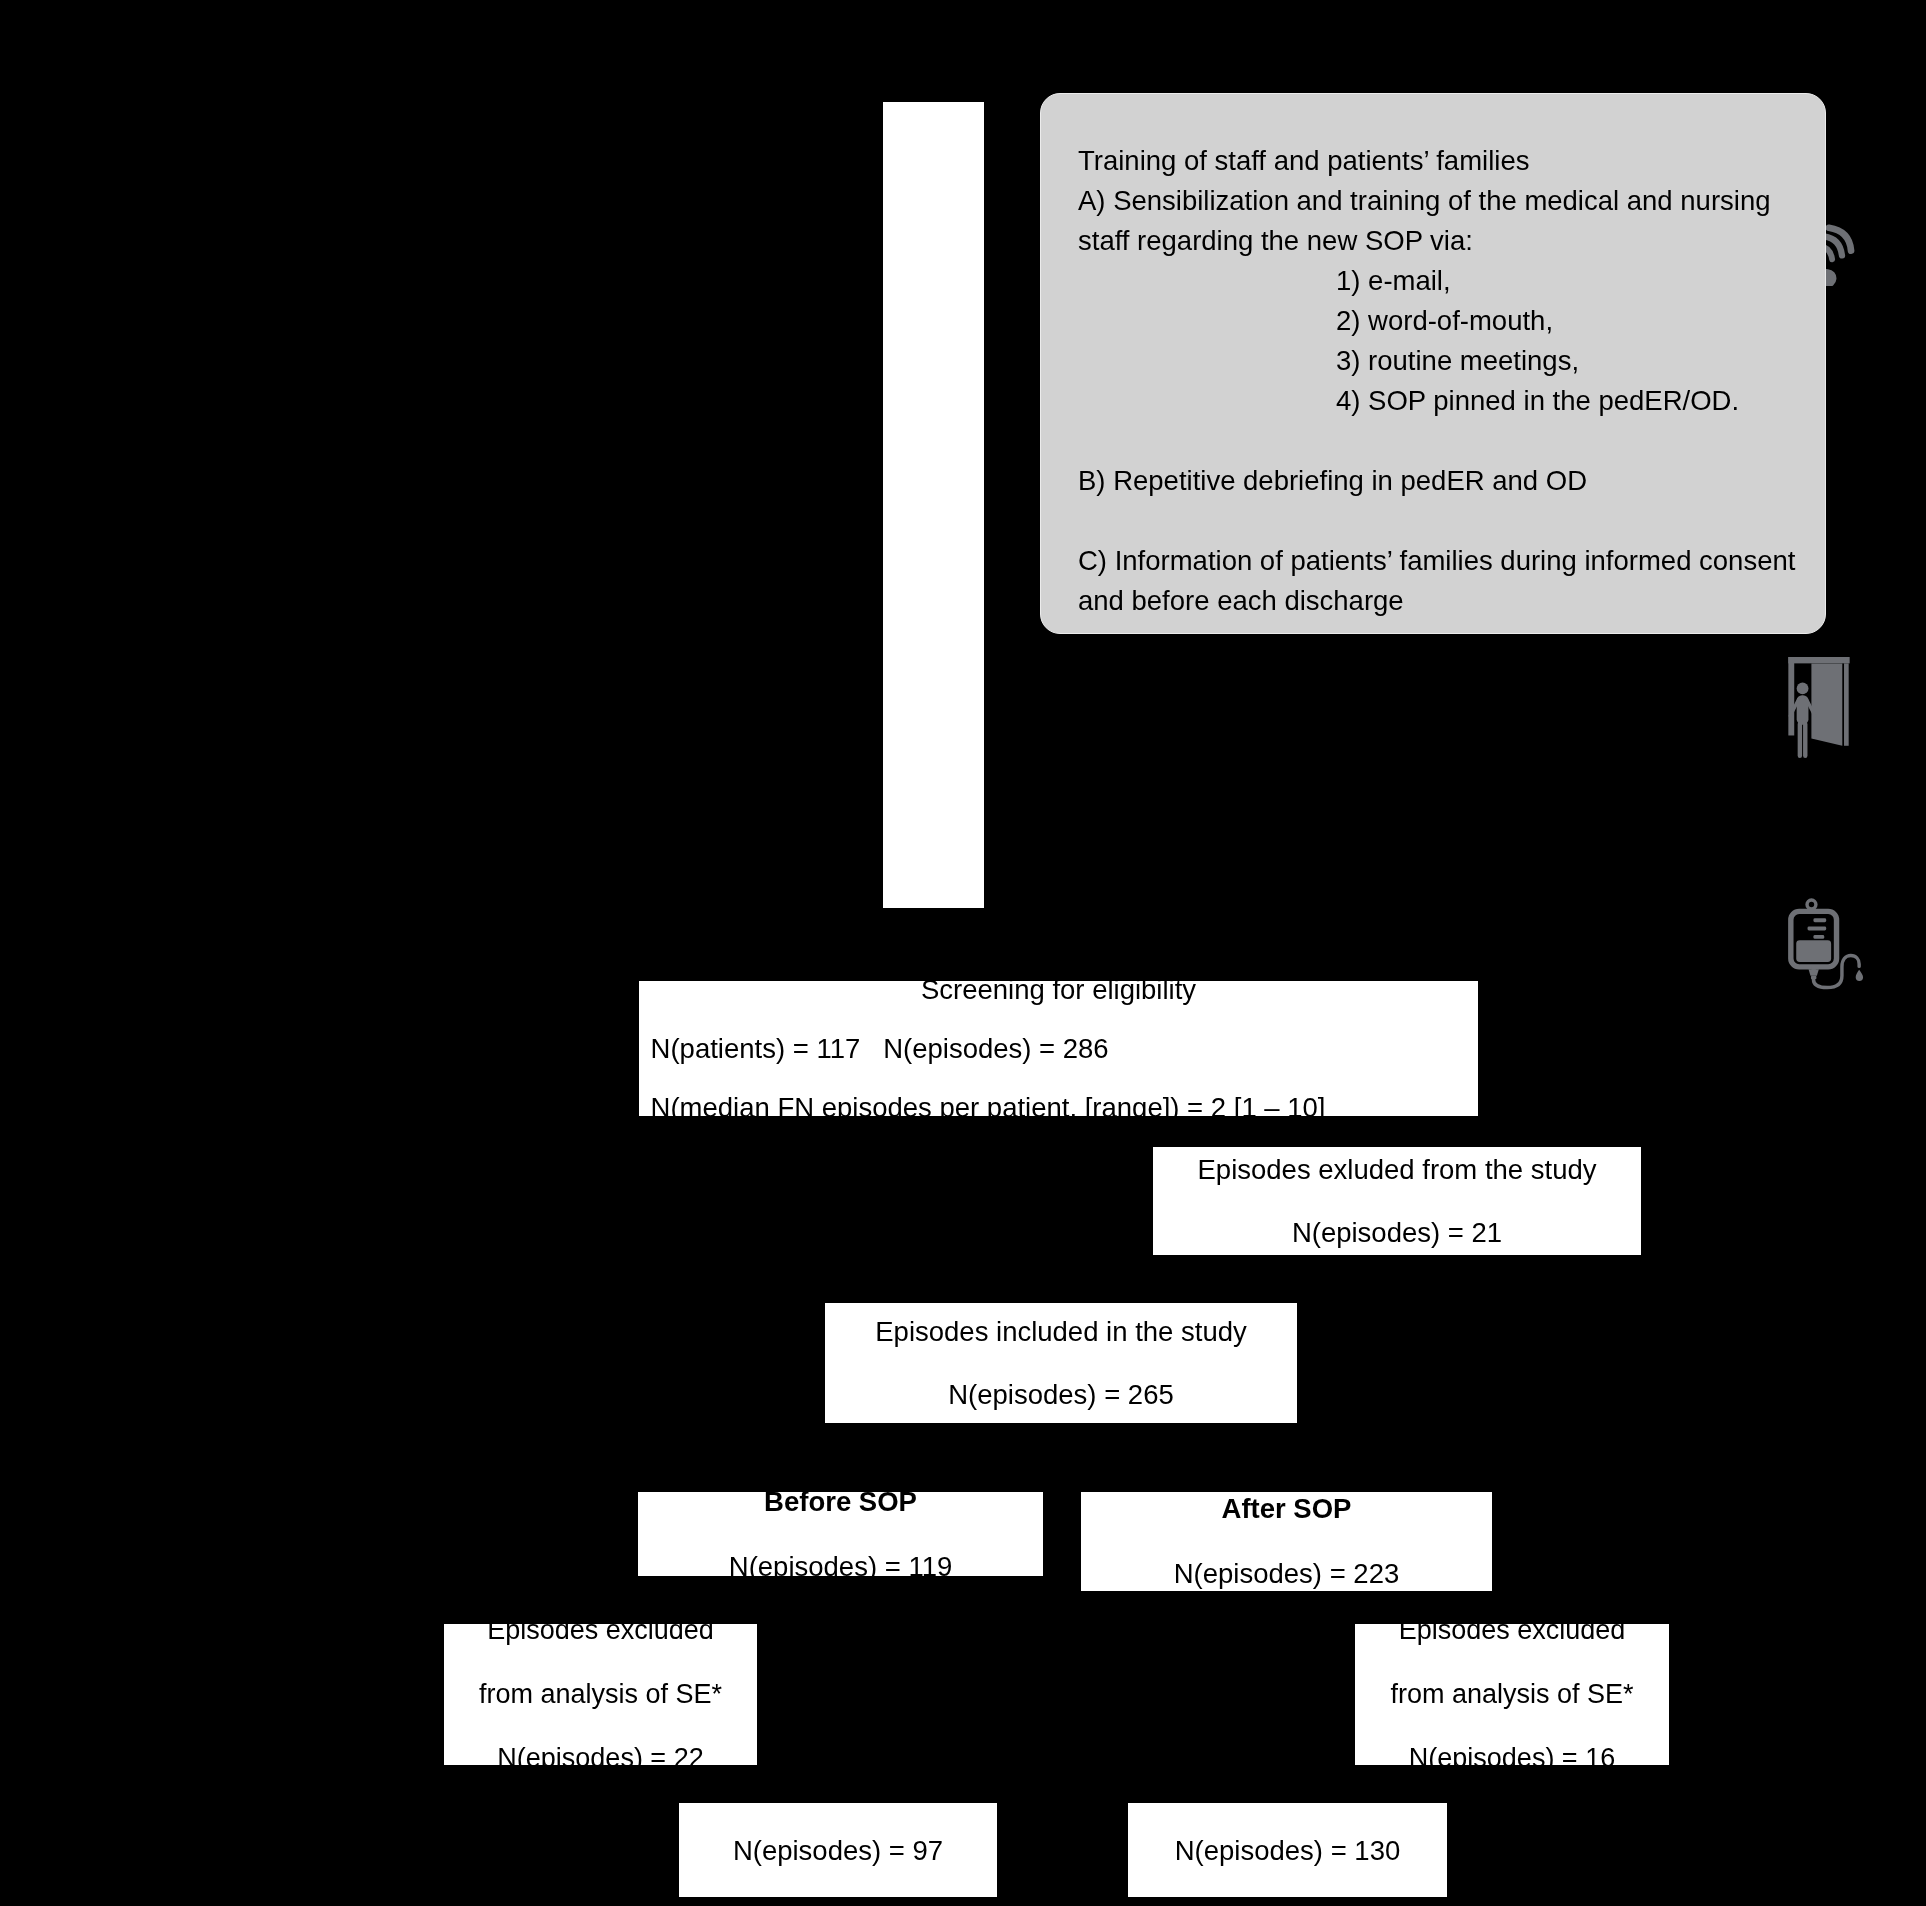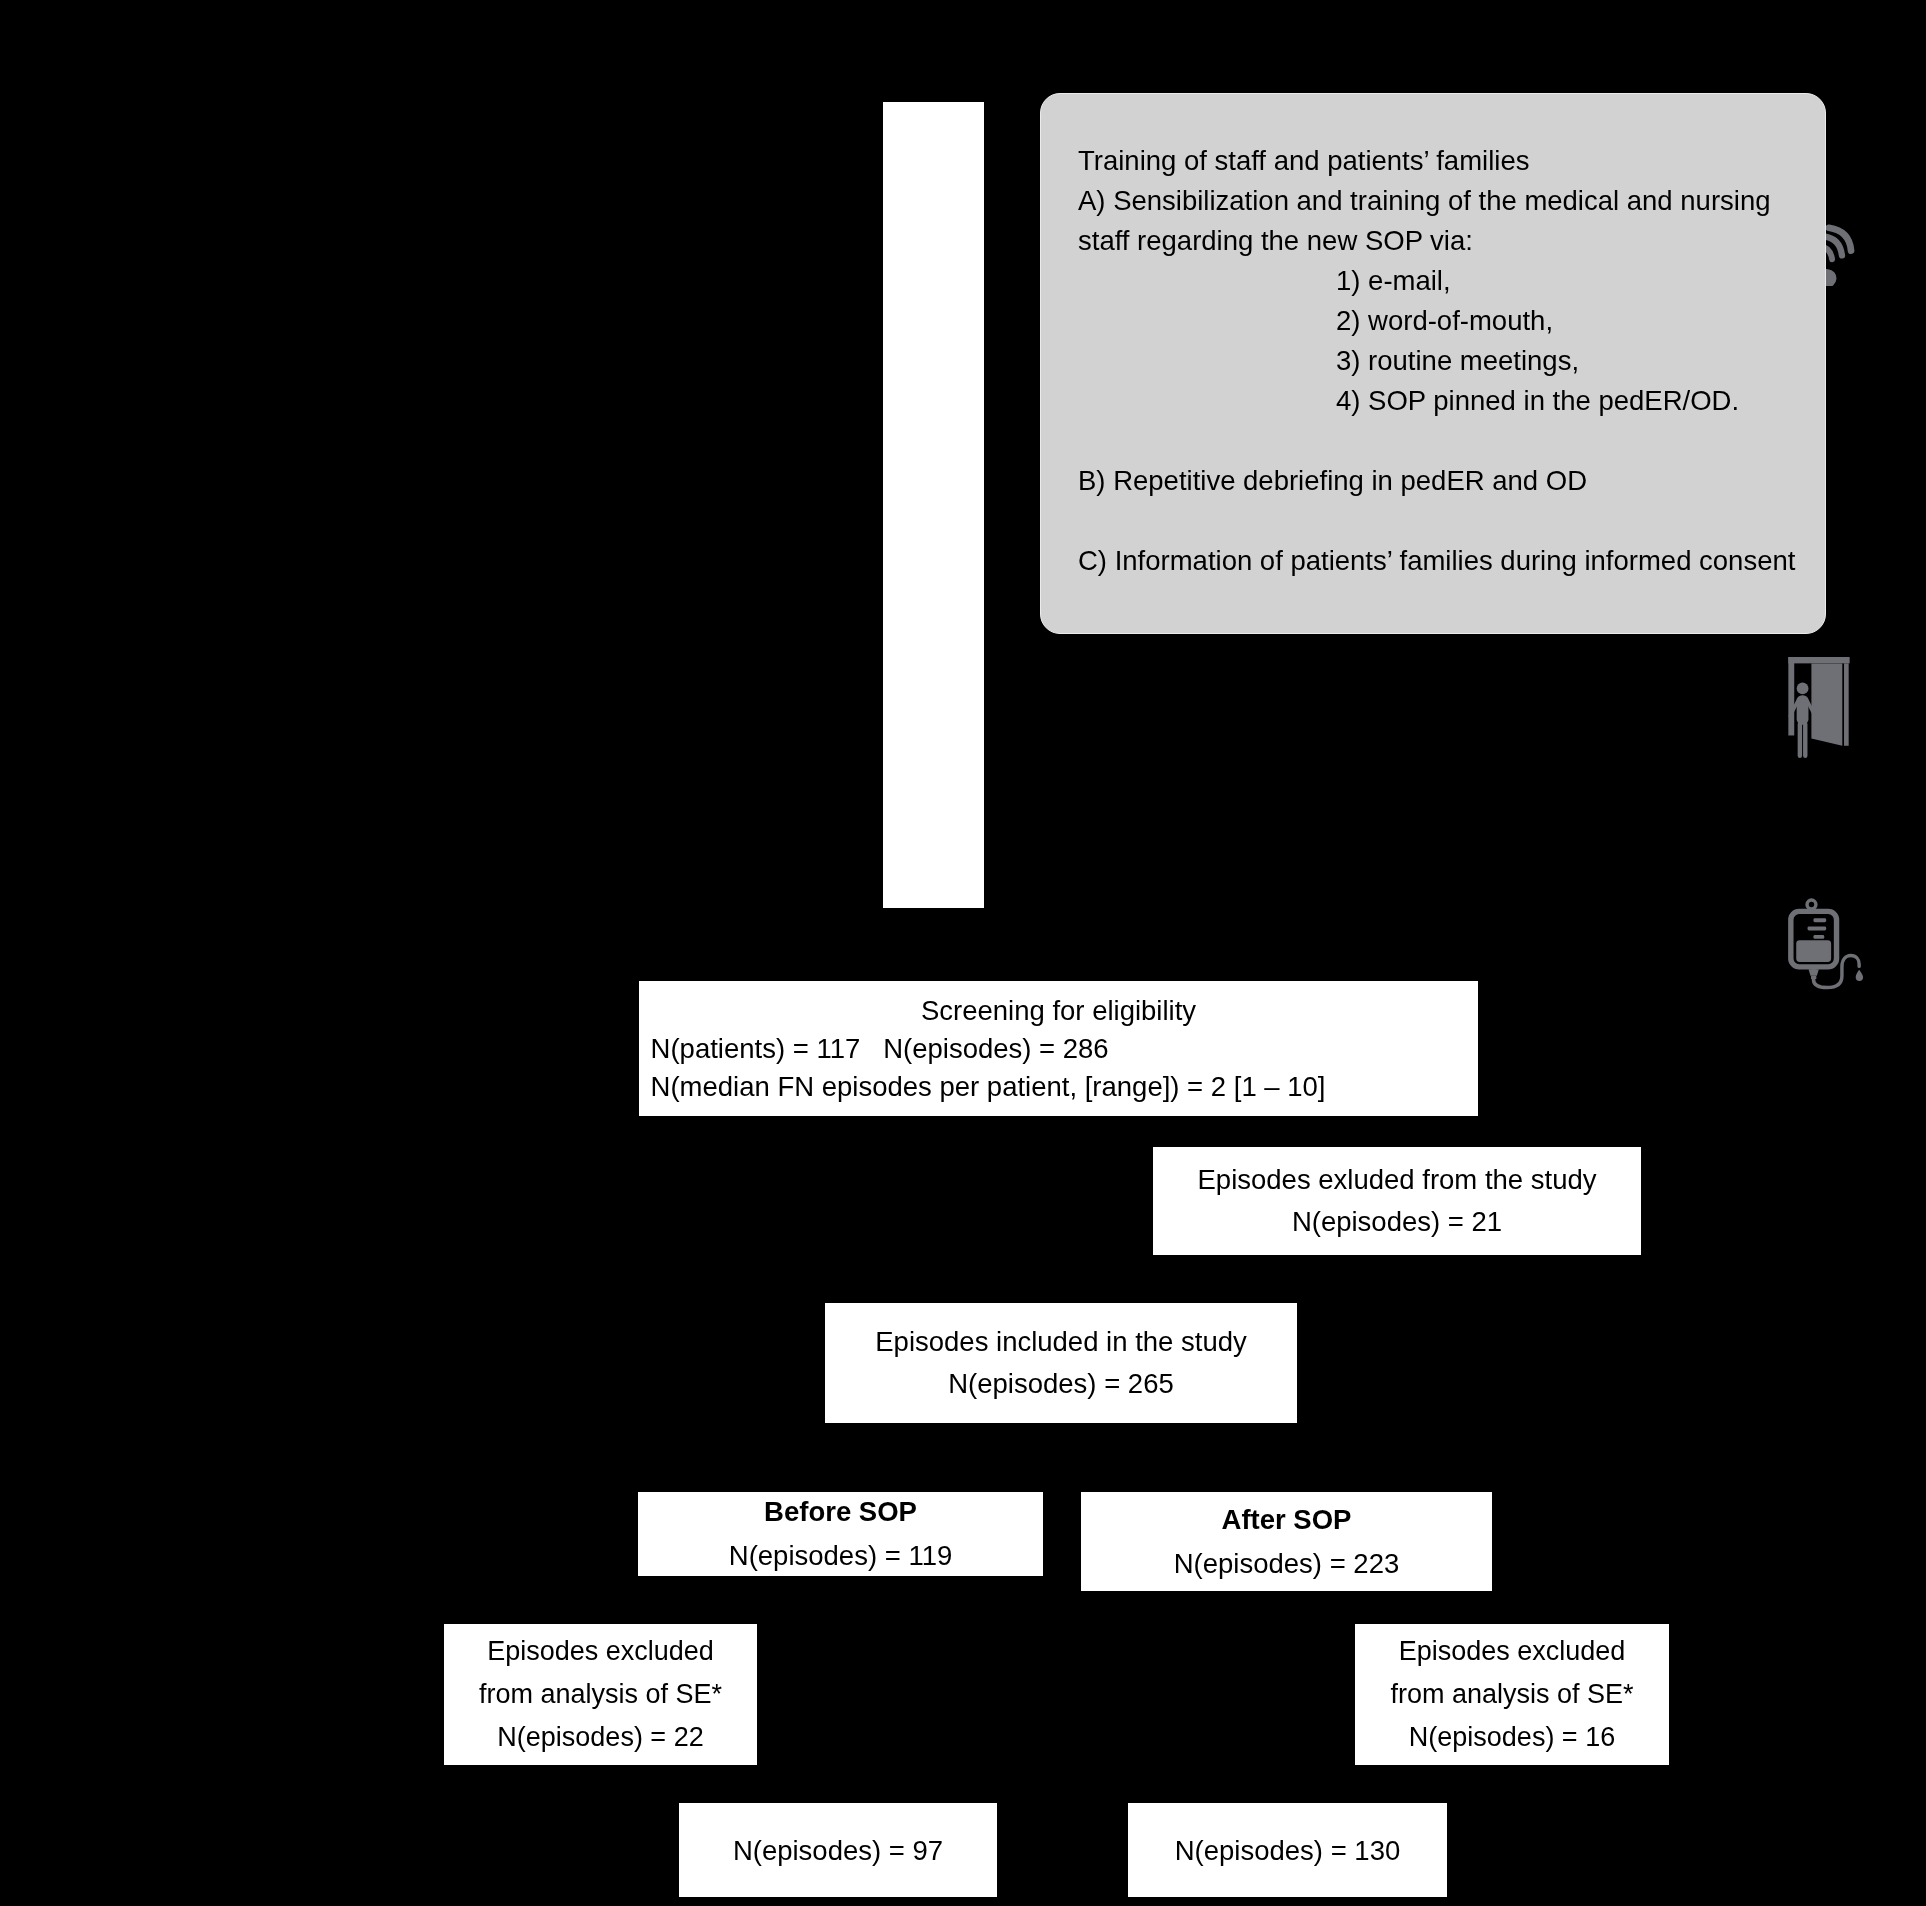--- a/index.html
+++ b/index.html
@@ -34,20 +34,21 @@
   }
   .gline{min-height:40px;white-space:pre;}
   .gline.indent{padding-left:258px;}
 
   
   .box{
     position:absolute;background:#fff;color:#000;
     display:flex;flex-direction:column;justify-content:center;
     text-align:center;font-size:27.5px;line-height:39px;
     box-sizing:border-box;
+    gap:21px;
   }
   .box .bold{font-weight:bold;}
   #screening-box{left:639px;top:981px;width:839px;height:135px;line-height:38px;}
   #screening-box .left{text-align:left;padding-left:11.6px;white-space:pre;}
   #excluded-study-box{left:1153px;top:1147px;width:488px;height:108px;line-height:42px;}
   #included-study-box{left:825px;top:1303px;width:472px;height:120px;line-height:42px;}
   #before-sop-box{left:638px;top:1492px;width:405px;height:84px;line-height:44px;}
   #after-sop-box{left:1081px;top:1492px;width:411px;height:99px;line-height:44px;}
   #se-excluded-before-box{left:444px;top:1624px;width:313px;height:141px;font-size:27px;line-height:43px;}
   #se-excluded-after-box{left:1355px;top:1624px;width:314px;height:141px;font-size:27px;line-height:43px;}
@@ -105,20 +106,21 @@
     <div class="gline">A) Sensibilization and training of the medical and nursing</div>
     <div class="gline">staff regarding the new SOP via:</div>
     <div class="gline indent">1) e-mail,</div>
     <div class="gline indent">2) word-of-mouth,</div>
     <div class="gline indent">3) routine meetings,</div>
     <div class="gline indent">4) SOP pinned in the pedER/OD.</div>
     <div class="gline"></div>
     <div class="gline">B) Repetitive debriefing in pedER and OD</div>
     <div class="gline"></div>
     <div class="gline">C) Information of patients’ families during informed consent</div>
+    <div class="gline">and before each discharge</div>
   </div>
 
   <div class="box" id="screening-box">
     <div>Screening for eligibility</div>
     <div class="left">N(patients) = 117   N(episodes) = 286</div>
     <div class="left">N(median FN episodes per patient, [range]) = 2 [1 – 10]</div>
   </div>
 
   <div class="box" id="excluded-study-box">
     <div>Episodes exluded from the study</div>

